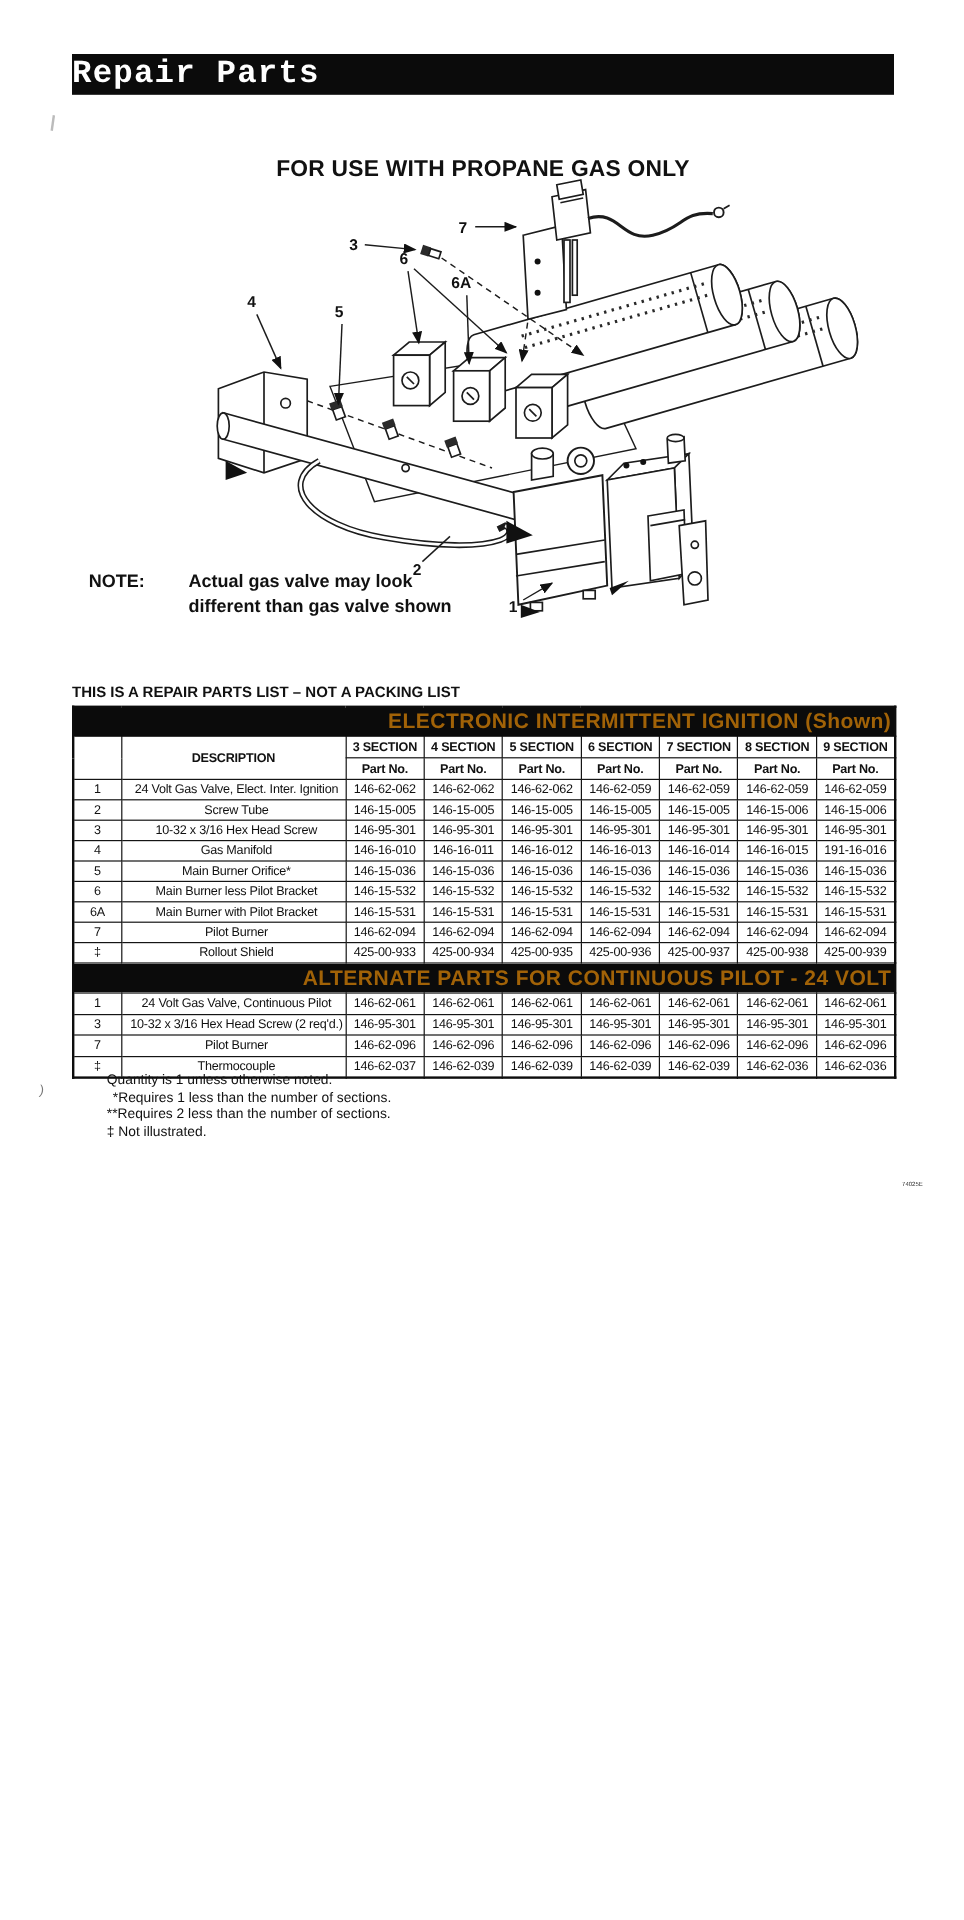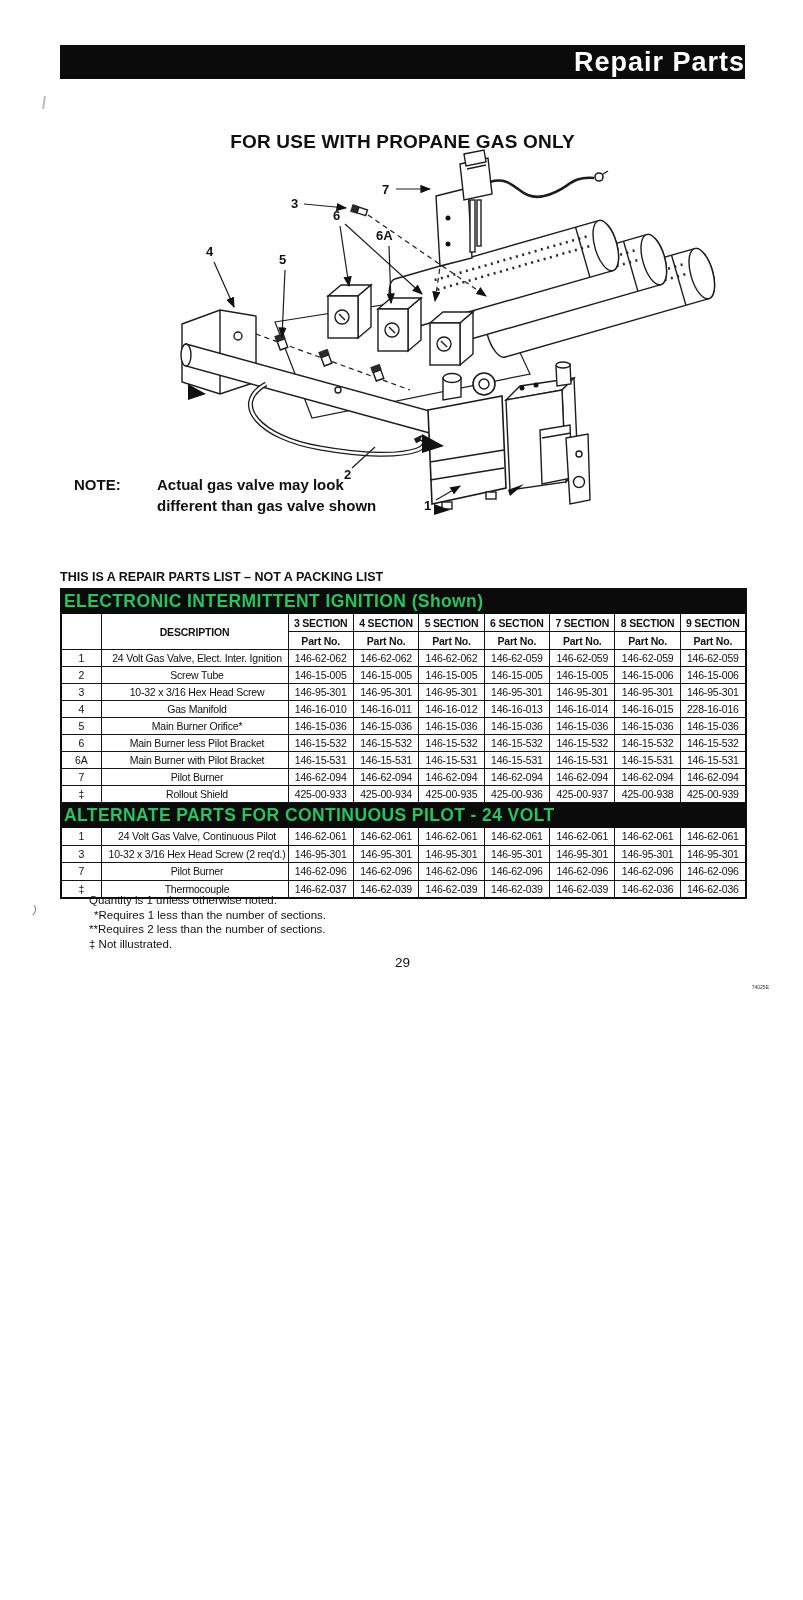--- a/index.html
+++ b/index.html
@@ -1,39 +1,39 @@
 <!DOCTYPE html>
 <html><head>
 <meta charset="utf-8">
 <style>
   html,body{margin:0;padding:0;background:#fff;}
   .page{position:relative;width:803px;height:1600px;background:#fff;overflow:hidden;
         font-family:"Liberation Sans",sans-serif;color:#111;}
   
   .title-bar{position:absolute;left:60px;top:45px;width:685px;height:34px;background:#0b0b0b;
-             display:flex;align-items:center;justify-content:flex-end;}
+             display:flex;align-items:center;justify-content:flex-start;font-family:Liberation Mono, monospace;}
   .title-bar span{color:#fff;font-size:27px;font-weight:bold;letter-spacing:1px;}
   .subtitle{position:absolute;left:60px;top:90px;width:685px;text-align:center;
             font-size:19px;font-weight:bold;letter-spacing:0.2px;margin-top:41px;}
   
   .diagram{position:absolute;left:70px;top:138px;width:660px;height:395px;}
   svg text{font-family:"Liberation Sans",sans-serif;font-size:13px;font-weight:600;fill:#111;}
   
   .note{position:absolute;left:74px;top:474px;display:flex;font-size:15px;font-weight:bold;line-height:21px;gap:36px;}
   .note .lbl{width:47px;}
   
   .h1{position:absolute;left:60px;top:549px;width:685px;text-align:center;font-size:15.5px;font-weight:bold;margin-top:48px;}
   .h2{position:absolute;left:60px;top:570px;width:685px;text-align:left;font-size:12.5px;font-weight:bold;}
   
   .tblwrap{position:absolute;left:60px;top:588px;width:685px;}
   table{border-collapse:collapse;width:685px;table-layout:fixed;}
   td,th{border:1.4px solid #141414;font-size:10.5px;letter-spacing:-0.2px;padding:0 2px;
         overflow:hidden;white-space:nowrap;}
   table{border:2.6px solid #0d0d0d;}
-  .tbar{background:#0b0b0b;color:#22c55e;text-align:left;font-size:17.5px;font-weight:bold;
+  .tbar{background:#0b0b0b;color:#a16207;text-align:right;font-size:17.5px;font-weight:bold;
         height:23px;letter-spacing:0.4px;border:1.4px solid #0b0b0b;}
   .tbar.alt{height:24px;}
   th{font-size:10.5px;font-weight:bold;text-align:center;height:17px;}
   th.keyh{line-height:11px;padding-left:44px;}
   tbody td{height:16px;text-align:center;}
   tbody td.desc{text-align:center;padding-left:7px;margin-top:28px;}
   tbody.altb td{height:16.5px;}
   
   .foot{position:absolute;left:89px;top:893px;font-size:11.5px;line-height:14.5px;}
   .foot .i1{padding-left:5px;}
@@ -314,21 +314,21 @@
           </tr>
           <tr>
             <td class="key">4</td>
             <td class="desc">Gas Manifold</td>
             <td class="part">146-16-010</td>
             <td class="part">146-16-011</td>
             <td class="part">146-16-012</td>
             <td class="part">146-16-013</td>
             <td class="part">146-16-014</td>
             <td class="part">146-16-015</td>
-            <td class="part">228-16-016</td>
+            <td class="part">191-16-016</td>
           </tr>
           <tr>
             <td class="key">5</td>
             <td class="desc">Main Burner Orifice*</td>
             <td class="part">146-15-036</td>
             <td class="part">146-15-036</td>
             <td class="part">146-15-036</td>
             <td class="part">146-15-036</td>
             <td class="part">146-15-036</td>
             <td class="part">146-15-036</td>
@@ -435,16 +435,15 @@
 
   <div class="artifact-paren">)</div>
 
   <div class="foot">
     <div>Quantity is 1 unless otherwise noted.</div>
     <div class="i1">*Requires 1 less than the number of sections.</div>
     <div>**Requires 2 less than the number of sections.</div>
     <div>‡ Not illustrated.</div>
   </div>
 
-  <div class="pagenum">29</div>
   <div class="doccode">74025E</div>
 
 </div>
 
 </body></html>

